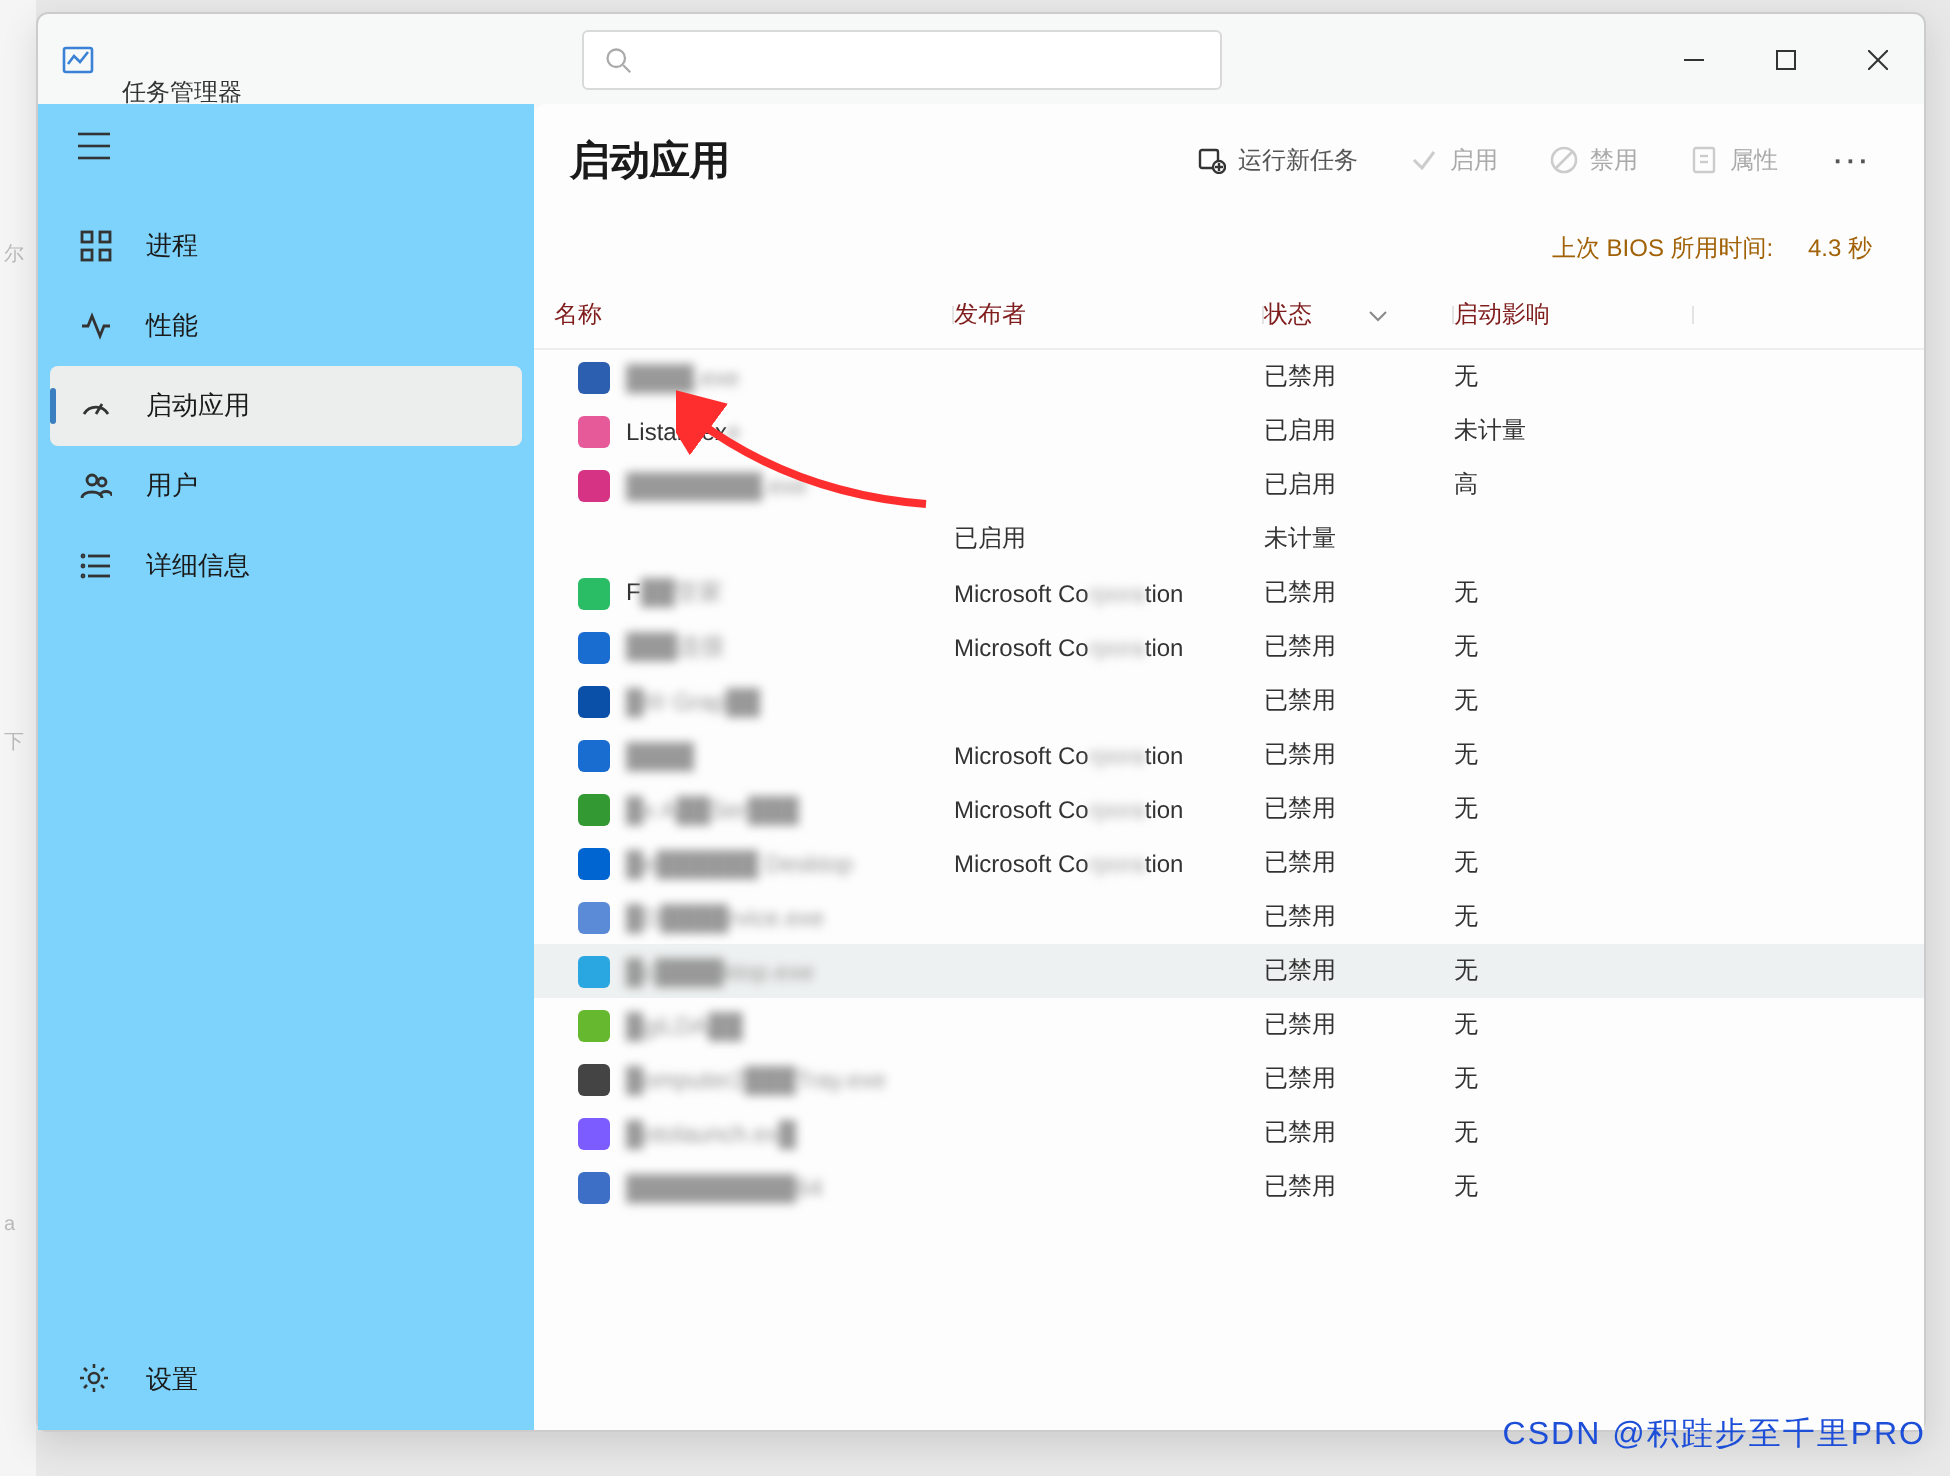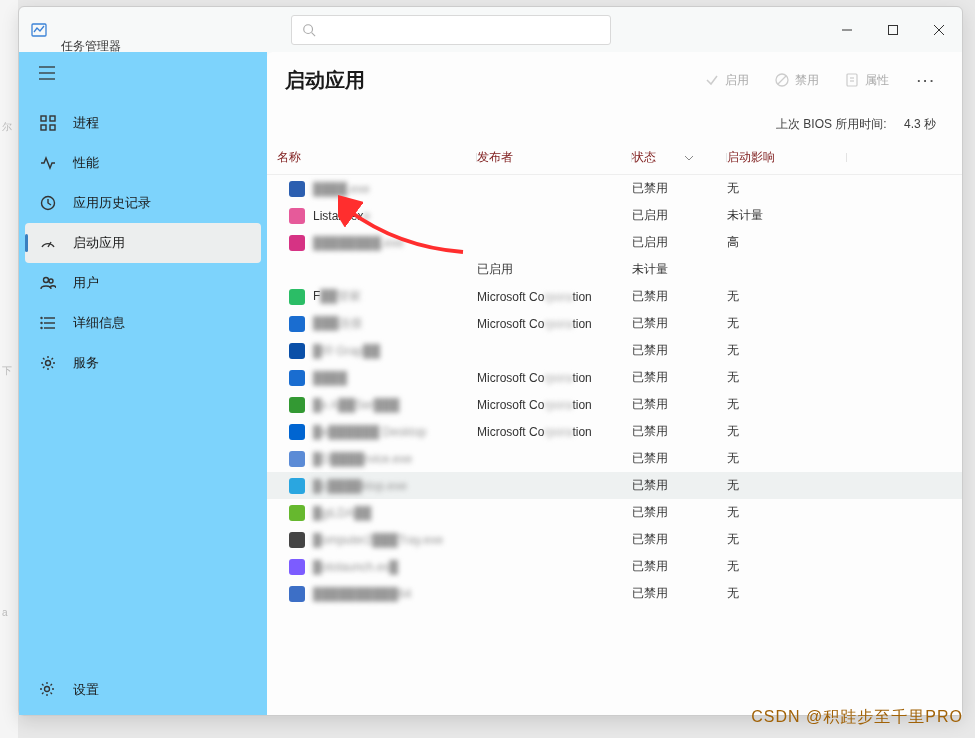--- a/index.html
+++ b/index.html
@@ -29,21 +29,21 @@
 
 .content { flex: 1; background: #fdfdfd; border-radius: 6px 0 0 0; margin-top: 0; display: flex; flex-direction: column; min-width: 0; }
 .ch { height: 56px; display: flex; align-items: center; padding: 0 18px; border-bottom: none; }
 .ch .pt { font-size: 20px; font-weight: 600; }
 .ch .spacer { flex: 1; }
 .ch .act { display: flex; align-items: center; gap: 6px; padding: 6px 10px; font-size: 12px; color: #555; margin-left: 6px; }
 .ch .act.dim { color: #aaa; }
 .ch .act svg { width: 14px; height: 14px; }
 .ch .more { padding: 6px 8px; color: #555; margin-left: 10px; letter-spacing: 2px; font-weight: bold; }
 
-.bios { text-align: right; padding: 8px 26px; font-size: 12px; color: #404040; }
+.bios { text-align: right; padding: 8px 26px; font-size: 12px; color: #a16207; }
 .bios .sec { margin-left: 14px; }
 
 .table { flex: 1; overflow: hidden; }
 .thead { display: grid; grid-template-columns: 200px 155px 95px 120px 1fr; height: 34px; align-items: center; padding-left: 10px; font-size: 12px; color: #7f1d1d; border-bottom: 1px solid #eee; }
 .thead .cell { position: relative; padding-right: 8px; }
 .thead .cell::after { content: ""; position: absolute; right: 0; top: 4px; bottom: 4px; width: 1px; background: #e3e3e3; }
 .thead .cell:last-child::after { display: none; }
 .thead .sort { display: flex; align-items: center; gap: 28px; }
 .thead .sort svg { width: 10px; height: 10px; stroke: #888; fill: none; }
 
@@ -53,21 +53,21 @@
 .row .name { display: flex; align-items: center; gap: 8px; white-space: nowrap; padding-left: 12px; }
 .row .appic { width: 16px; height: 16px; border-radius: 3px; flex-shrink: 0; }
 .row .nametext { position: relative; }
 .row .partial-blur .bpart { filter: blur(2.5px); color: #999; display: inline; }
 .pub { position: relative; }
 .pub .blur-mid { filter: blur(2.5px); color: #aaa; }
 
 .arrow { position: absolute; left: 338px; top: 192px; pointer-events: none; z-index: 5; }
 .arrow svg { width: 130px; height: 70px; }
 
-.watermark { position: absolute; right: 12px; bottom: 10px; font-size: 16px; color: #a16207; letter-spacing: 1px; font-weight: 500; pointer-events: none; }
+.watermark { position: absolute; right: 12px; bottom: 10px; font-size: 16px; color: #1d4ed8; letter-spacing: 1px; font-weight: 500; pointer-events: none; }
 
 .edge-hint { position: absolute; left: 0; top: 0; bottom: 0; width: 18px; background: linear-gradient(#f5f5f5,#f5f5f5); color: #bbb; font-size: 10px; display: flex; flex-direction: column; justify-content: space-between; padding: 120px 2px; }
 .edge-hint span { writing-mode: horizontal-tb; }
 </style>
 </head>
 <body>
 
 <div class="edge-hint">
     <span>尔</span>
     <span>下</span>
@@ -131,29 +131,20 @@
             <span>进程</span>
           </li>
         <li>
             <span class="ic">
               <svg viewBox="0 0 16 16">
                 <polyline points="1,8 4,8 6,3 10,13 12,8 15,8"></polyline>
               </svg>
             </span>
             <span>性能</span>
           </li>
-        <li>
-            <span class="ic">
-              <svg viewBox="0 0 16 16">
-                <circle cx="8" cy="8" r="6.5"></circle>
-                <polyline points="8,4 8,8 11,10"></polyline>
-              </svg>
-            </span>
-            <span>应用历史记录</span>
-          </li>
         <li class="active">
             <span class="ic">
               <svg viewBox="0 0 16 16">
                 <path d="M2,12 A7,7 0 0 1 14,12"></path>
                 <line x1="8" y1="12" x2="11" y2="7"></line>
               </svg>
             </span>
             <span>启动应用</span>
           </li>
         <li>
@@ -173,43 +164,43 @@
                 <line x1="4" y1="3" x2="15" y2="3"></line>
                 <line x1="4" y1="8" x2="15" y2="8"></line>
                 <line x1="4" y1="13" x2="15" y2="13"></line>
                 <circle cx="1.5" cy="3" r="0.5"></circle>
                 <circle cx="1.5" cy="8" r="0.5"></circle>
                 <circle cx="1.5" cy="13" r="0.5"></circle>
               </svg>
             </span>
             <span>详细信息</span>
           </li>
-        <li>
-            <span class="ic">
-              <svg viewBox="0 0 16 16">
-                <circle cx="8" cy="8" r="2.5"></circle>
-                <path d="M8,1 L8,3 M8,13 L8,15 M1,8 L3,8 M13,8 L15,8 M3,3 L4.5,4.5 M11.5,11.5 L13,13 M13,3 L11.5,4.5 M4.5,11.5 L3,13"></path>
-              </svg>
-            </span>
-            <span>服务</span>
-          </li>
       </ul>
       <div class="settings-row">
         <span class="ic"><svg viewBox="0 0 16 16" width="16" height="16" fill="none" stroke="#333" stroke-width="1.3">
               <circle cx="8" cy="8" r="2.5"></circle>
               <path d="M8,1 L8,3 M8,13 L8,15 M1,8 L3,8 M13,8 L15,8 M3,3 L4.5,4.5 M11.5,11.5 L13,13 M13,3 L11.5,4.5 M4.5,11.5 L3,13"></path>
             </svg></span>
         <span>设置</span>
       </div>
     </div>
 
     <div class="content">
       <div class="ch">
         <span class="pt">启动应用</span>
         <span class="spacer"></span>
+        <div class="act">
+          <svg viewBox="0 0 14 14" fill="none" stroke="#333" stroke-width="1.2">
+              <rect x="1" y="2" width="9" height="9" rx="1"></rect>
+              <circle cx="10.5" cy="10.5" r="3" fill="#fdfdfd"></circle>
+              <line x1="10.5" y1="8.5" x2="10.5" y2="12.5"></line>
+              <line x1="8.5" y1="10.5" x2="12.5" y2="10.5"></line>
+            </svg>
+          <span>运行新任务</span>
+        </div>
         <div class="act dim">
           <svg viewBox="0 0 14 14" fill="none" stroke="#ccc" stroke-width="1.5">
               <polyline points="2,7 6,11 12,3"></polyline>
             </svg>
           <span>启用</span>
         </div>
         <div class="act dim">
           <svg viewBox="0 0 14 14" fill="none" stroke="#ccc" stroke-width="1.3">
               <circle cx="7" cy="7" r="6"></circle>
               <line x1="3" y1="11" x2="11" y2="3"></line>

